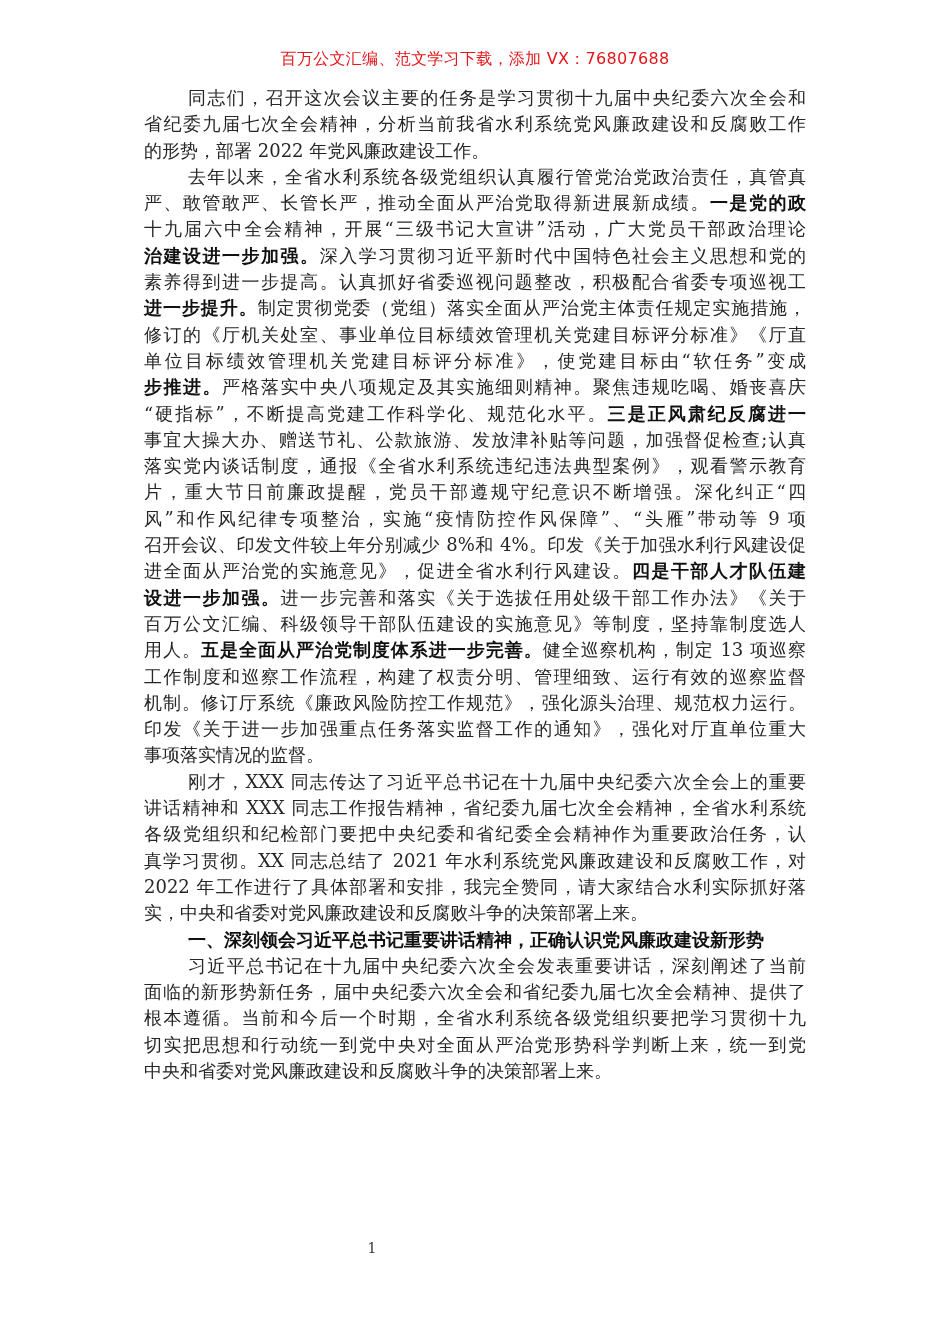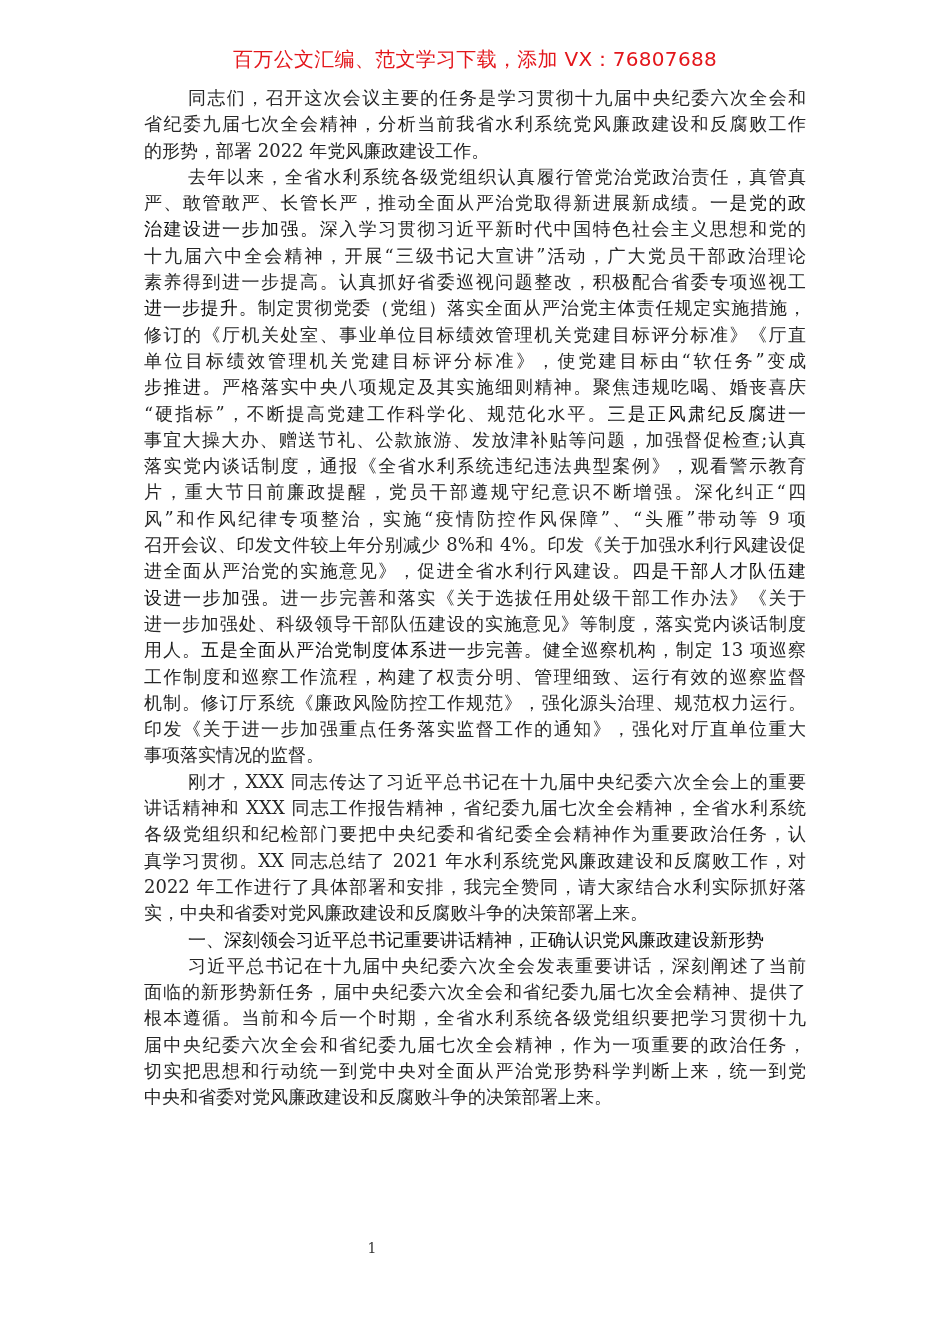--- a/index.html
+++ b/index.html
@@ -1,30 +1,30 @@
 <!DOCTYPE html>
 <html><head>
 <meta charset="utf-8">
 <style>
   html, body { margin:0; padding:0; background:#ffffff; }
   body { width:950px; height:1344px; position:relative; overflow:hidden; }
   .header {
     position:absolute; left:0; top:46px; width:950px; text-align:center;
-    font-family:"DejaVu Sans", sans-serif; font-size:20px; color:#e3161b;
+    font-family:"DejaVu Sans", sans-serif; font-size:16px; color:#e3161b;
     letter-spacing:0.3px; line-height:26px;
   }
   .doc {
     position:absolute; left:144px; top:85px; width:662px;
     font-family:"DejaVu Serif", serif; font-size:18px; color:#262626;
     line-height:26.3px;
   }
   .line { height:26.3px; white-space:nowrap; overflow:visible; text-align:justify; text-align-last:justify; }
   .line.last { text-align-last:left; }
   .line.indent { padding-left:44px; }
-  .b { font-family:"DejaVu Sans", sans-serif; font-weight:normal; color:#111; }
+  .b { font-family:"DejaVu Sans", sans-serif; font-weight:bold; color:#111; }
   .heading { font-family:"DejaVu Sans", sans-serif; font-weight:bold; color:#111; }
   .pagenum {
     position:absolute; left:0; width:950px; top:1240px; text-align:center;
     font-family:"DejaVu Serif", serif; font-size:14px; color:#333;
   }
   .pagenum span { position:relative; left:-103px; }
 </style>
 </head>
 <body>
 
@@ -32,36 +32,36 @@
 
 <div class="doc" id="doc">
     <div>
       <div class="line indent"><span>同志们，召开这次会议主要的任务是学习贯彻十九届中央纪委六次全会和</span></div>
       <div class="line"><span>省纪委九届七次全会精神，分析当前我省水利系统党风廉政建设和反腐败工作</span></div>
       <div class="line last"><span>的形势，部署 2022 年党风廉政建设工作。</span></div>
     </div>
     <div>
       <div class="line indent"><span>去年以来，全省水利系统各级党组织认真履行管党治党政治责任，真管真</span></div>
       <div class="line"><span>严、敢管敢严、长管长严，推动全面从严治党取得新进展新成绩。</span><span class="b">一是党的政</span></div>
+      <div class="line"><span>十九届六中全会精神，开展“三级书记大宣讲”活动，广大党员干部政治理论</span></div>
       <div class="line"><span class="b">治建设进一步加强。</span><span>深入学习贯彻习近平新时代中国特色社会主义思想和党的</span></div>
-      <div class="line"><span>十九届六中全会精神，开展“三级书记大宣讲”活动，广大党员干部政治理论</span></div>
       <div class="line"><span>素养得到进一步提高。认真抓好省委巡视问题整改，积极配合省委专项巡视工</span></div>
       <div class="line"><span class="b">进一步提升。</span><span>制定贯彻党委（党组）落实全面从严治党主体责任规定实施措施，</span></div>
       <div class="line"><span>修订的《厅机关处室、事业单位目标绩效管理机关党建目标评分标准》《厅直</span></div>
       <div class="line"><span>单位目标绩效管理机关党建目标评分标准》，使党建目标由“软任务”变成</span></div>
       <div class="line"><span class="b">步推进。</span><span>严格落实中央八项规定及其实施细则精神。聚焦违规吃喝、婚丧喜庆</span></div>
       <div class="line"><span>“硬指标”，不断提高党建工作科学化、规范化水平。</span><span class="b">三是正风肃纪反腐进一</span></div>
       <div class="line"><span>事宜大操大办、赠送节礼、公款旅游、发放津补贴等问题，加强督促检查;认真</span></div>
       <div class="line"><span>落实党内谈话制度，通报《全省水利系统违纪违法典型案例》，观看警示教育</span></div>
       <div class="line"><span>片，重大节日前廉政提醒，党员干部遵规守纪意识不断增强。深化纠正“四</span></div>
       <div class="line"><span>风”和作风纪律专项整治，实施“疫情防控作风保障”、“头雁”带动等 9 项</span></div>
       <div class="line"><span>召开会议、印发文件较上年分别减少 8%和 4%。印发《关于加强水利行风建设促</span></div>
       <div class="line"><span>进全面从严治党的实施意见》，促进全省水利行风建设。</span><span class="b">四是干部人才队伍建</span></div>
       <div class="line"><span class="b">设进一步加强。</span><span>进一步完善和落实《关于选拔任用处级干部工作办法》《关于</span></div>
-      <div class="line"><span>进一步加强处、科级领导干部队伍建设的实施意见》等制度，落实党内谈话制度</span></div>
+      <div class="line"><span>百万公文汇编、科级领导干部队伍建设的实施意见》等制度，坚持靠制度选人</span></div>
       <div class="line"><span>用人。</span><span class="b">五是全面从严治党制度体系进一步完善。</span><span>健全巡察机构，制定 13 项巡察</span></div>
       <div class="line"><span>工作制度和巡察工作流程，构建了权责分明、管理细致、运行有效的巡察监督</span></div>
       <div class="line"><span>机制。修订厅系统《廉政风险防控工作规范》，强化源头治理、规范权力运行。</span></div>
       <div class="line"><span>印发《关于进一步加强重点任务落实监督工作的通知》，强化对厅直单位重大</span></div>
       <div class="line last"><span>事项落实情况的监督。</span></div>
     </div>
     <div>
       <div class="line indent"><span>刚才，XXX 同志传达了习近平总书记在十九届中央纪委六次全会上的重要</span></div>
       <div class="line"><span>讲话精神和 XXX 同志工作报告精神，省纪委九届七次全会精神，全省水利系统</span></div>
       <div class="line"><span>各级党组织和纪检部门要把中央纪委和省纪委全会精神作为重要政治任务，认</span></div>
@@ -69,21 +69,20 @@
       <div class="line"><span>2022 年工作进行了具体部署和安排，我完全赞同，请大家结合水利实际抓好落</span></div>
       <div class="line last"><span>实，中央和省委对党风廉政建设和反腐败斗争的决策部署上来。</span></div>
     </div>
     <div>
       <div class="line indent last heading"><span class="b">一、深刻领会习近平总书记重要讲话精神，正确认识党风廉政建设新形势</span></div>
     </div>
     <div>
       <div class="line indent"><span>习近平总书记在十九届中央纪委六次全会发表重要讲话，深刻阐述了当前</span></div>
       <div class="line"><span>面临的新形势新任务，届中央纪委六次全会和省纪委九届七次全会精神、提供了</span></div>
       <div class="line"><span>根本遵循。当前和今后一个时期，全省水利系统各级党组织要把学习贯彻十九</span></div>
-      <div class="line"><span>届中央纪委六次全会和省纪委九届七次全会精神，作为一项重要的政治任务，</span></div>
       <div class="line"><span>切实把思想和行动统一到党中央对全面从严治党形势科学判断上来，统一到党</span></div>
       <div class="line last"><span>中央和省委对党风廉政建设和反腐败斗争的决策部署上来。</span></div>
     </div>
   </div>
 
 <div class="pagenum">
   <span>1</span>
 </div>
 
 </body></html>

